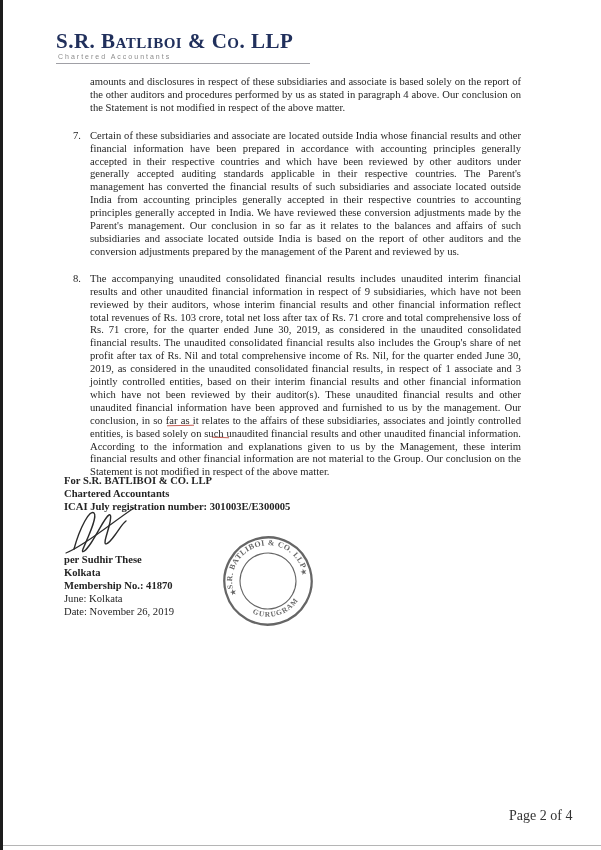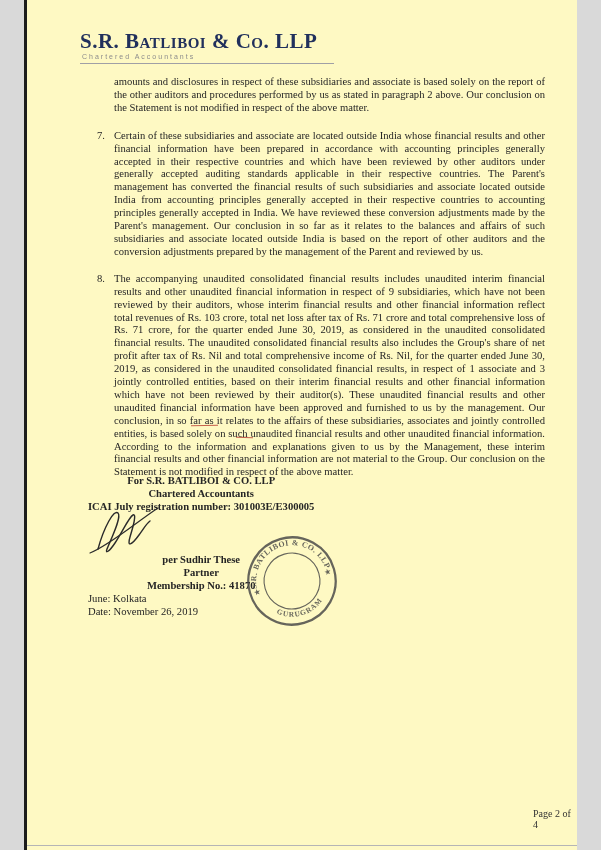--- a/index.html
+++ b/index.html
@@ -1,19 +1,19 @@
 <!DOCTYPE html>
 <html><head>
 <meta charset="utf-8">
 <style>
   * { margin:0; padding:0; box-sizing:border-box; }
   html,body { background:#d9d9d9; }
   .page {
-    position:relative; width:553px; height:850px; margin:0 auto;
-    background:#fef9c3; overflow:hidden;
+    position:relative; width:601px; height:850px; margin:0 auto;
+    background:#ffffff; overflow:hidden;
     font-family:"Liberation Serif", serif; color:#252525;text-decoration:underline;
   }
   
   .scan-edge-left { position:absolute; left:0; top:0; width:3px; height:850px; background:#1c1c1c; }
   .scan-edge-bottom { position:absolute; left:3px; top:845px; width:598px; height:1px; background:#b5b5b5; }
 
   
   .letterhead { position:absolute; left:56px; top:30px; }
   .firm-name {
     font-family:"Liberation Serif", serif; font-variant:small-caps; font-weight:bold;
@@ -32,21 +32,21 @@
   }
   .para { margin-bottom:15px; }
   .item { position:relative; margin-bottom:14px; }
   .item-number { position:absolute; left:-17px; top:0; }
 
   
   .sig-block {
     position:absolute; left:64px; top:474px;
     font-size:10.6px; line-height:13px;
   }
-  .sig-block .bold { font-weight:bold;text-align:center; }
+  .sig-block .bold { font-weight:bold; }
   .sig-space { height:40px; }
   .udin-line { margin-top:4px; }
   .handwrite {
     font-family:"DejaVu Sans", sans-serif; font-style:italic;
     font-size:11.5px; letter-spacing:0.8px; color:#4c4c90;
     display:inline-block; transform:rotate(-1deg); margin-left:1px;
   }
   .signature-svg { position:absolute; left:62px; top:505px; width:84px; height:50px; }
 
   
@@ -55,38 +55,38 @@
     transform:rotate(-16deg); opacity:0.82;
   }
   .stamp text { font-family:"Liberation Serif", serif; font-weight:bold; fill:#454545; }
 
   
   .pen-mark { position:absolute; border-bottom:1.5px solid #b8392e; opacity:0.8; }
   .pen-mark-1 { left:167px; top:425px; width:27px; transform:rotate(-1deg); }
   .pen-mark-2 { left:212px; top:437px; width:17px; transform:rotate(2deg); }
 
   
-  .page-number { position:absolute; left:509px; top:808px; font-size:10px; color:#333; }
+  .page-number { position:absolute; left:509px; top:808px; font-size:14px; color:#333; }
 </style>
 </head>
 <body>
 
 <div class="page">
 
   <div class="scan-edge-left"></div>
   <div class="scan-edge-bottom"></div>
 
   <div class="letterhead">
     <div class="firm-name">S.R. Batliboi &amp; Co. LLP</div>
     <div class="subtitle">Chartered Accountants</div>
   </div>
   <div class="letterhead-rule"></div>
 
   <div class="doc-body">
-    <div class="para">amounts and disclosures in respect of these subsidiaries and associate is based solely on the report of the other auditors and procedures performed by us as stated in paragraph 2 above. Our conclusion on the Statement is not modified in respect of the above matter.</div>
+    <div class="para">amounts and disclosures in respect of these subsidiaries and associate is based solely on the report of the other auditors and procedures performed by us as stated in paragraph 4 above. Our conclusion on the Statement is not modified in respect of the above matter.</div>
 
     <div class="item">
       <span class="item-number">7.</span>
       <span>Certain of these subsidiaries and associate are located outside India whose financial results and other financial information have been prepared in accordance with accounting principles generally accepted in their respective countries and which have been reviewed by other auditors under generally accepted auditing standards applicable in their respective countries. The Parent's management has converted the financial results of such subsidiaries and associate located outside India from accounting principles generally accepted in their respective countries to accounting principles generally accepted in India. We have reviewed these conversion adjustments made by the Parent's management. Our conclusion in so far as it relates to the balances and affairs of such subsidiaries and associate located outside India is based on the report of other auditors and the conversion adjustments prepared by the management of the Parent and reviewed by us.</span>
     </div>
 
     <div class="item">
       <span class="item-number">8.</span>
       <span>The accompanying unaudited consolidated financial results includes unaudited interim financial results and other unaudited financial information in respect of 9 subsidiaries, which have not been reviewed by their auditors, whose interim financial results and other financial information reflect total revenues of Rs. 103 crore, total net loss after tax of Rs. 71 crore and total comprehensive loss of Rs. 71 crore, for the quarter ended June 30, 2019, as considered in the unaudited consolidated financial results. The unaudited consolidated financial results also includes the Group's share of net profit after tax of Rs. Nil and total comprehensive income of Rs. Nil, for the quarter ended June 30, 2019, as considered in the unaudited consolidated financial results, in respect of 1 associate and 3 jointly controlled entities, based on their interim financial results and other financial information which have not been reviewed by their auditor(s). These unaudited financial results and other unaudited financial information have been approved and furnished to us by the management. Our conclusion, in so far as it relates to the affairs of these subsidiaries, associates and jointly controlled entities, is based solely on such unaudited financial results and other unaudited financial information. According to the information and explanations given to us by the Management, these interim financial results and other financial information are not material to the Group. Our conclusion on the Statement is not modified in respect of the above matter.</span>
     </div>
@@ -94,21 +94,21 @@
 
   <div class="pen-mark pen-mark-1"></div>
   <div class="pen-mark pen-mark-2"></div>
 
   <div class="sig-block">
     <div class="bold">For S.R. BATLIBOI &amp; CO. LLP</div>
     <div class="bold">Chartered Accountants</div>
     <div class="bold">ICAI July registration number: 301003E/E300005</div>
     <div class="sig-space"></div>
     <div class="bold">per Sudhir These</div>
-    <div class="bold">Partner</div>
+    <div class="bold">Kolkata</div>
     <div class="bold">Membership No.: 41870</div>
     <div>June: Kolkata</div>
     <div>Date: November 26, 2019</div>
   </div>
 
   <svg class="signature-svg" viewBox="0 0 84 50">
     <path d="M12,44 C18,22 28,4 32,8 C36,12 25,34 21,44 C19,49 23,47 29,38 C37,26 43,12 47,10 C51,8 47,22 44,32 C41,42 45,41 53,30 C58,23 61,18 64,16" fill="none" stroke="#2b2b2b" stroke-width="1.4" stroke-linecap="round"></path>
     <path d="M4,48 C24,40 52,16 72,3" fill="none" stroke="#2b2b2b" stroke-width="1.2" stroke-linecap="round"></path>
   </svg>
 

